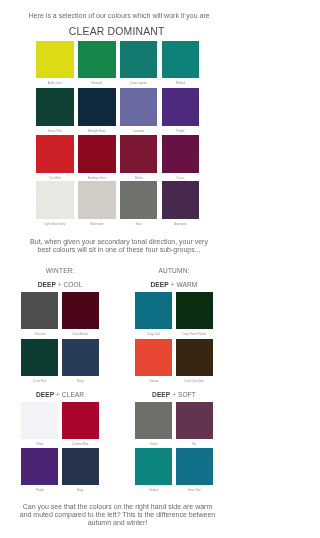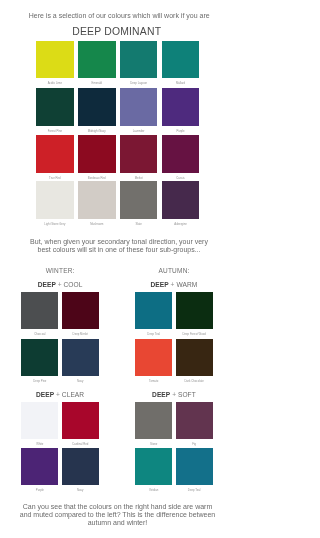--- a/index.html
+++ b/index.html
@@ -29,21 +29,21 @@
 
   .footer{position:absolute;text-align:center;
           font-size:7px;line-height:8.2px;color:#6b6b6b;}
 </style>
 </head>
 <body>
 
 <div class="page">
 
   <div class="intro" style="top:12px;left:1.2px">Here is a selection of our colours which will work if you are</div>
-  <div class="bigtitle" style="top:26.8px">DEEP DOMINANT</div>
+  <div class="bigtitle" style="top:26.8px">CLEAR DOMINANT</div>
 
   <div class="palette" id="main-palette" style="left:36px;top:40.8px;width:163px;">
       <div class="cell" style="position: absolute; left: 0px; top: 0px; width: 37.7px; height: 37.7px;">
         <div class="chip" style="height: 37.7px; background: rgb(220, 220, 22);"></div>
         <div class="clabel" style="top: 41.7px;">Acidic Lime</div>
       </div>
       <div class="cell" style="position: absolute; left: 41.9px; top: 0px; width: 37.7px; height: 37.7px;">
         <div class="chip" style="height: 37.7px; background: rgb(21, 135, 75);"></div>
         <div class="clabel" style="top: 41.7px;">Emerald</div>
       </div>

